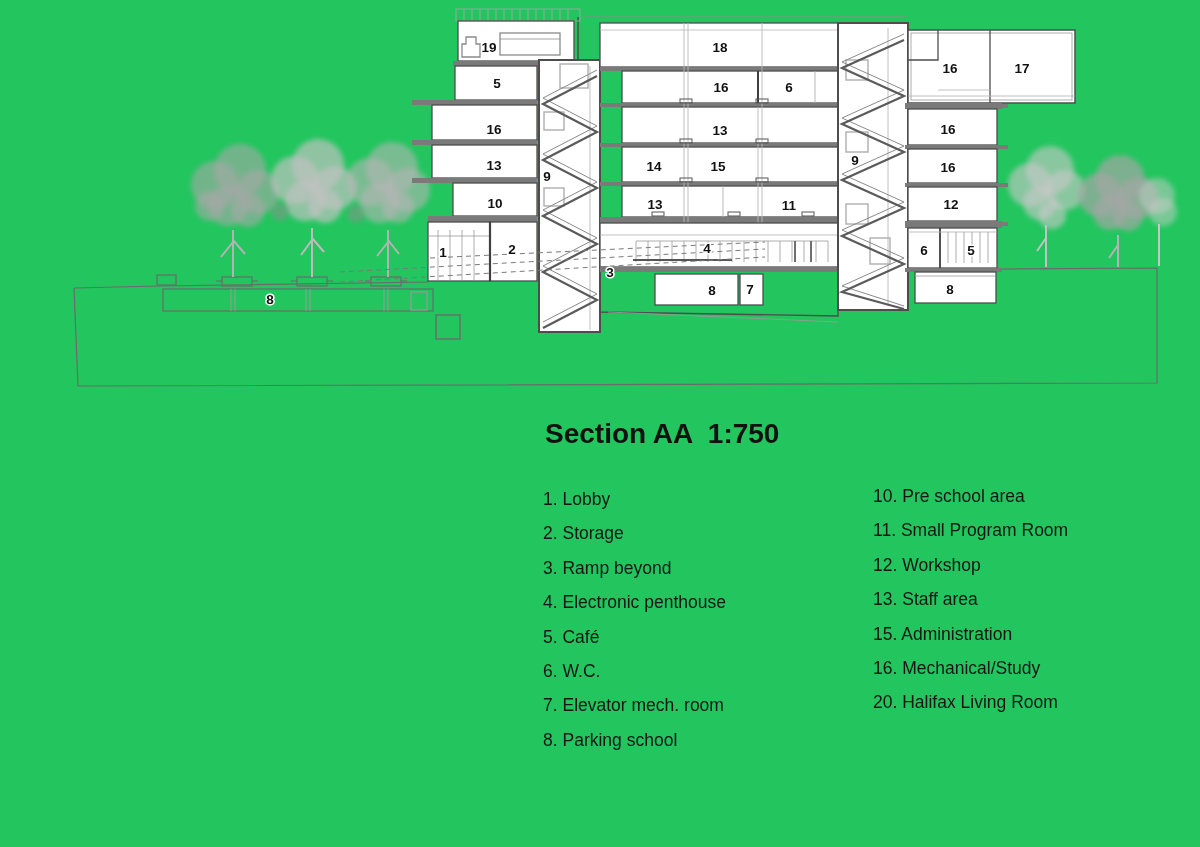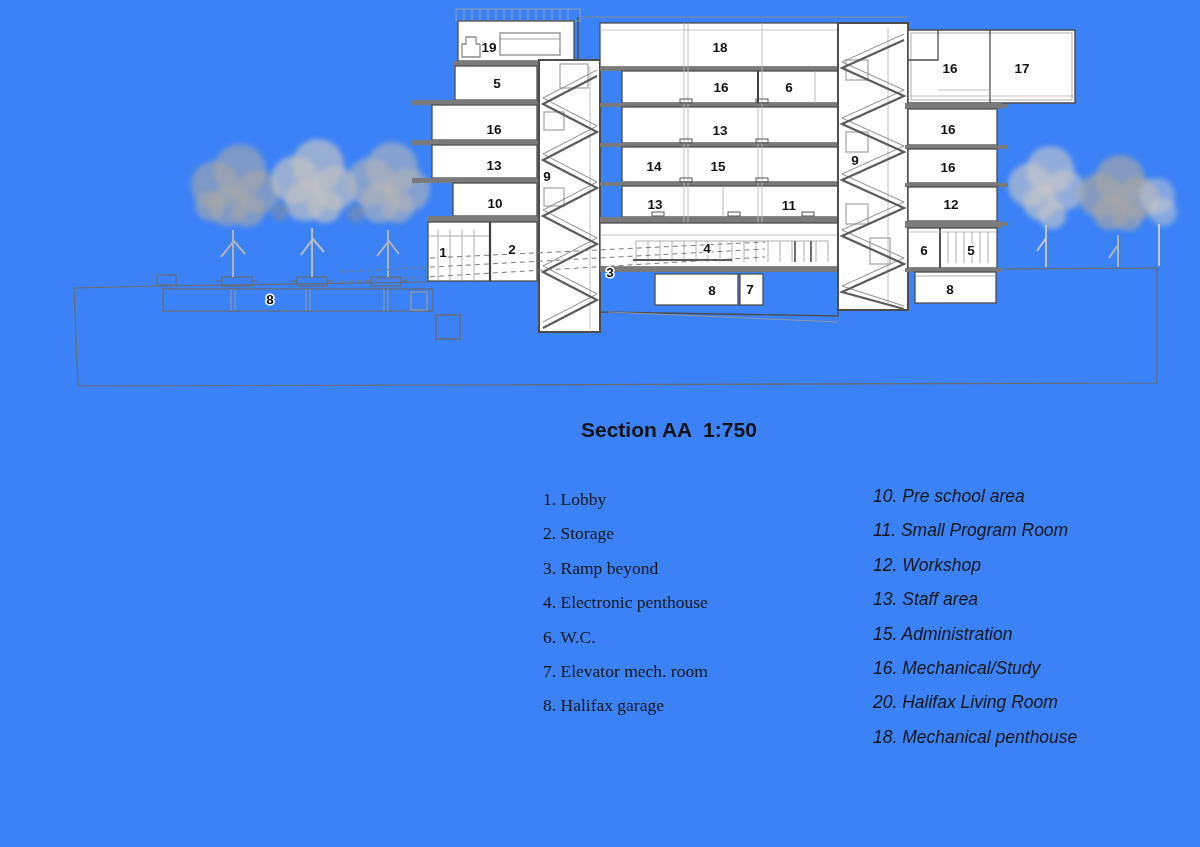--- a/index.html
+++ b/index.html
@@ -1,27 +1,27 @@
 <!DOCTYPE html>
 <html><head>
 <meta charset="utf-8">
 <style>
   html,body{margin:0;padding:0;background:#ffffff;}
   body{width:1200px;height:847px;position:relative;overflow:hidden;
        font-family:"Liberation Sans",sans-serif;color:#1a1a1a;}
-  #stage{position:absolute;inset:0;background:#3b82f6;}
+  #stage{position:absolute;inset:0;background:#22c55e;}
   #drawing{position:absolute;left:0;top:0;}
   .room-num{font:700 13.5px "Liberation Sans",sans-serif;fill:#111;
             text-anchor:middle;paint-order:stroke;stroke:#ffffff;stroke-width:3px;
             stroke-linejoin:round;}
-  #caption-title{position:absolute;left:545px;top:418px;font-size:21px;font-weight:700;
-            white-space:pre;color:#111;margin-left:36px;}
+  #caption-title{position:absolute;left:545px;top:418px;font-size:28px;font-weight:700;
+            white-space:pre;color:#111;}
   .legend-col{position:absolute;}
-  #legend-left{left:543px;top:482px;font-family:Liberation Serif, serif;}
-  #legend-right{left:873px;top:479px;font-style:italic;}
+  #legend-left{left:543px;top:482px;}
+  #legend-right{left:873px;top:479px;}
   .legend-item{font-size:17.5px;line-height:34.4px;white-space:nowrap;color:#161616;}
   .legend-num{display:inline-block;}
 </style>
 </head>
 <body>
 
 <div id="stage">
 
   <svg id="drawing" width="1200" height="400" viewBox="0 0 1200 400">
     <defs>
@@ -268,28 +268,28 @@
       </g>
   </svg>
 
   <div id="caption-title">Section AA  1:750</div>
 
   <div id="legend-left" class="legend-col">
       <div class="legend-item"><span class="legend-num">1.</span> <span>Lobby</span></div>
       <div class="legend-item"><span class="legend-num">2.</span> <span>Storage</span></div>
       <div class="legend-item"><span class="legend-num">3.</span> <span>Ramp beyond</span></div>
       <div class="legend-item"><span class="legend-num">4.</span> <span>Electronic penthouse</span></div>
+      <div class="legend-item"><span class="legend-num">5.</span> <span>Café</span></div>
       <div class="legend-item"><span class="legend-num">6.</span> <span>W.C.</span></div>
       <div class="legend-item"><span class="legend-num">7.</span> <span>Elevator mech. room</span></div>
-      <div class="legend-item"><span class="legend-num">8.</span> <span>Halifax garage</span></div>
+      <div class="legend-item"><span class="legend-num">8.</span> <span>Parking school</span></div>
     </div>
   <div id="legend-right" class="legend-col">
       <div class="legend-item"><span class="legend-num">10.</span> <span>Pre school area</span></div>
       <div class="legend-item"><span class="legend-num">11.</span> <span>Small Program Room</span></div>
       <div class="legend-item"><span class="legend-num">12.</span> <span>Workshop</span></div>
       <div class="legend-item"><span class="legend-num">13.</span> <span>Staff area</span></div>
       <div class="legend-item"><span class="legend-num">15.</span> <span>Administration</span></div>
       <div class="legend-item"><span class="legend-num">16.</span> <span>Mechanical/Study</span></div>
       <div class="legend-item"><span class="legend-num">20.</span> <span>Halifax Living Room</span></div>
-      <div class="legend-item"><span class="legend-num">18.</span> <span>Mechanical penthouse</span></div>
     </div>
 
 </div>
 
 </body></html>

